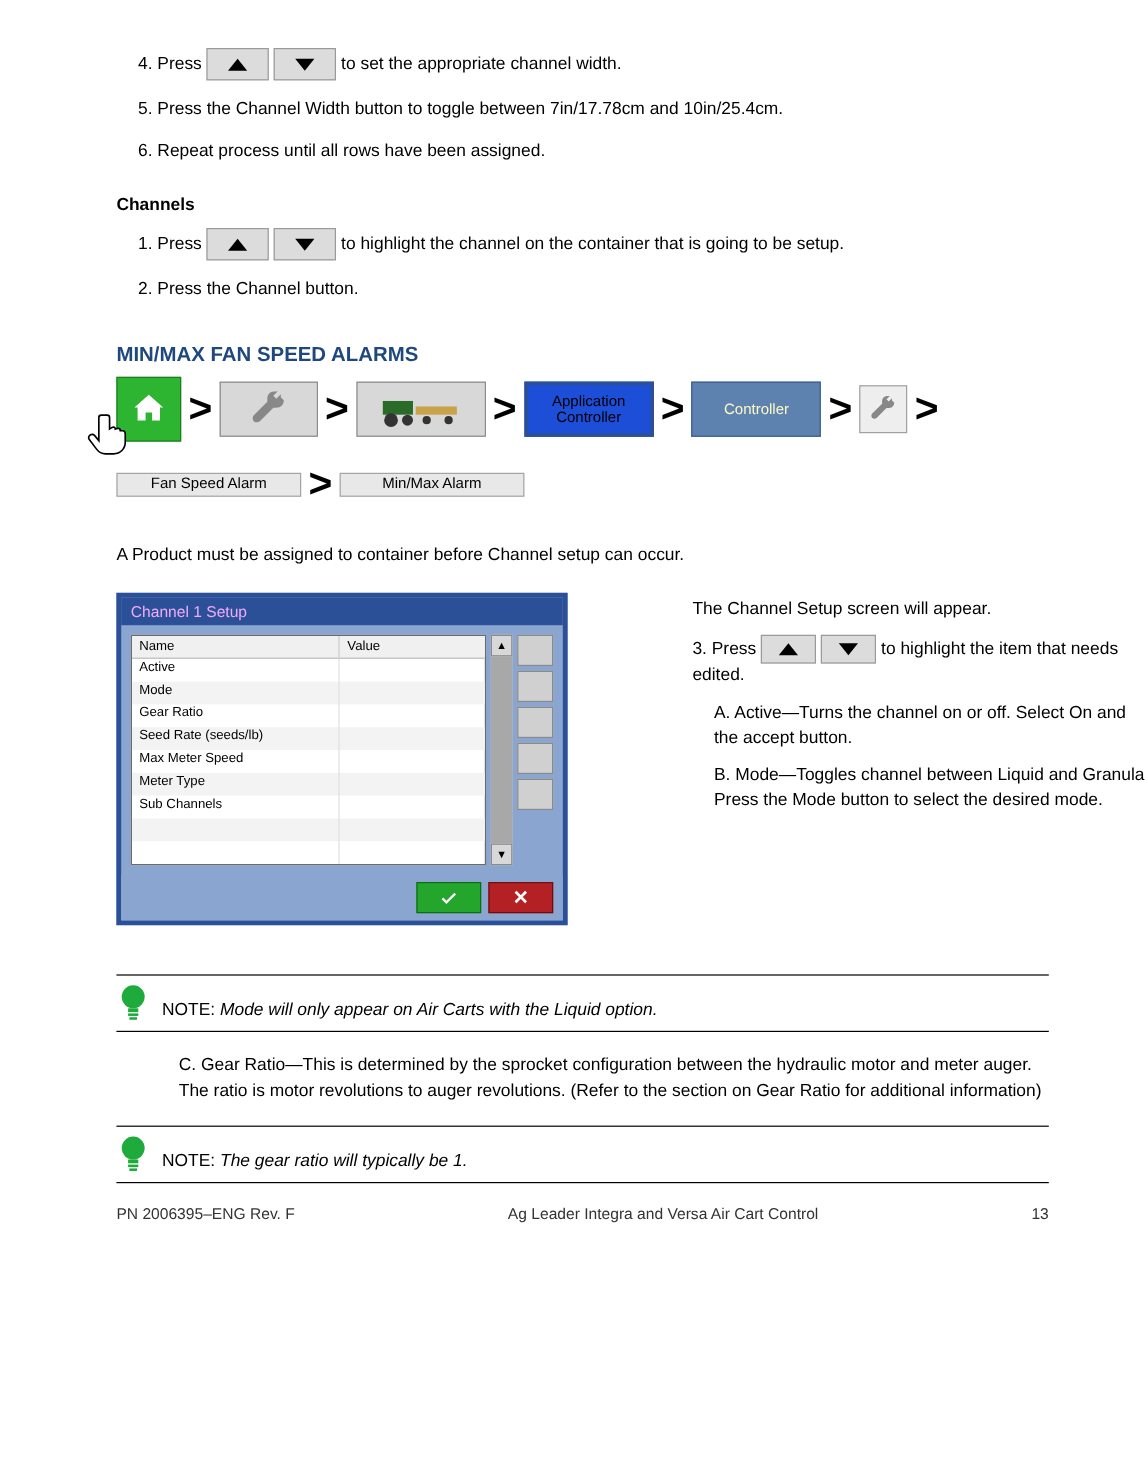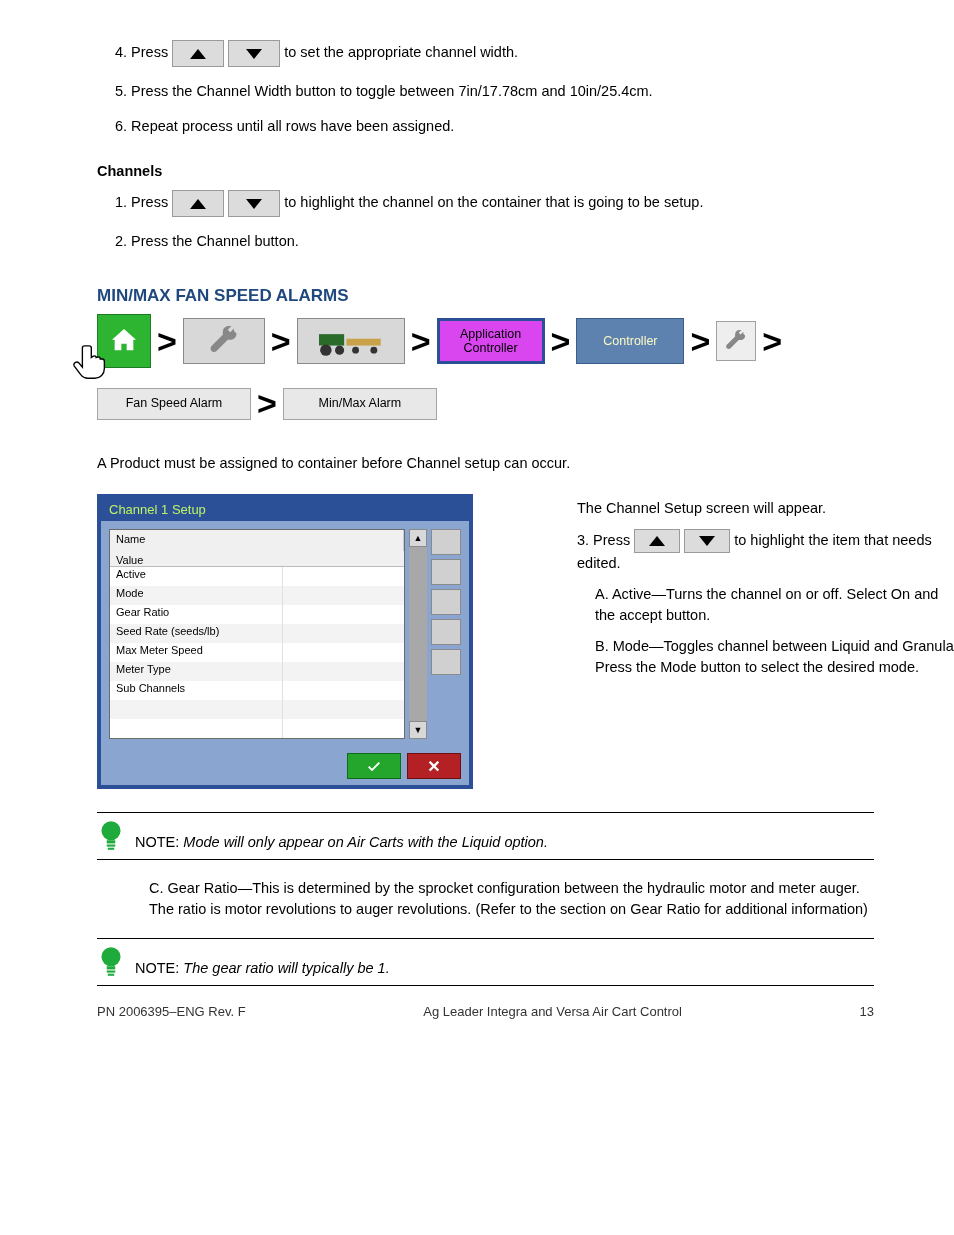--- a/index.html
+++ b/index.html
@@ -82,43 +82,43 @@
     left: -28px; bottom: -16px;
     width: 44px; height: 44px;
   }
   .nav-wrench {
     width: 82px; background: #d8d8d8; border: 1px solid #8a8a8a;
   }
   .nav-tractor {
     width: 108px; background: #d8d8d8; border: 1px solid #8a8a8a;
   }
   .nav-outline {
-    width: 108px; background: #d946ef; border: 3px solid #2b5097;
+    width: 108px; background: #1d4ed8; border: 3px solid #2b5097;
   }
   .nav-solid {
     width: 108px; background: #5e82b0; color: #fef9c3; border: 1px solid #3a5d8c;
   }
   .nav-wrench-sm {
     width: 40px; height: 40px; background: #eeeeee; border: 1px solid #a0a0a0;
   }
   .nav-label {
-    width: 154px; height: 32px;
+    width: 154px; height: 20px;
     background: #e8e8e8; border: 1px solid #a5a5a5;
     font-size: 12.5px;
   }
   .break { flex-basis: 100%; height: 8px; }
 
   .window {
     width: 376px;
     border: 4px solid #2b5097;
     background: #8aa6d0;
     margin: 20px 0 20px 0;
   }
   .window-title {
-    color: #bef264;
+    color: #f0abfc;
     font-size: 13px;
     padding: 4px 8px;
     background: #2b5097;
   }
   .window-body {
     padding: 8px;
     display: flex;
     gap: 4px;
   }
   .window-left {
@@ -126,21 +126,20 @@
     background: #fff;
     border: 1px solid #6b6b6b;
     display: flex;
     flex-direction: column;
   }
   .col-headers {
     display: flex;
     background: #f0f0f0;
     border-bottom: 1px solid #bbb;
     font-size: 11px;
-    flex-direction: column;
   }
   .col-headers div { padding: 3px 6px; }
   .col-left { flex: 0 0 59%; border-right: 1px solid #ccc; }
   .col-right { flex: 1; }
   .grid-rows { flex: 1; }
   .grid-row {
     height: 19px; display: flex;
   }
   .grid-row:nth-child(even) { background: #f3f3f3; }
   .grid-cell-l { flex: 0 0 59%; border-right: 1px solid #e0e0e0; padding: 1px 6px; font-size: 11px; }

